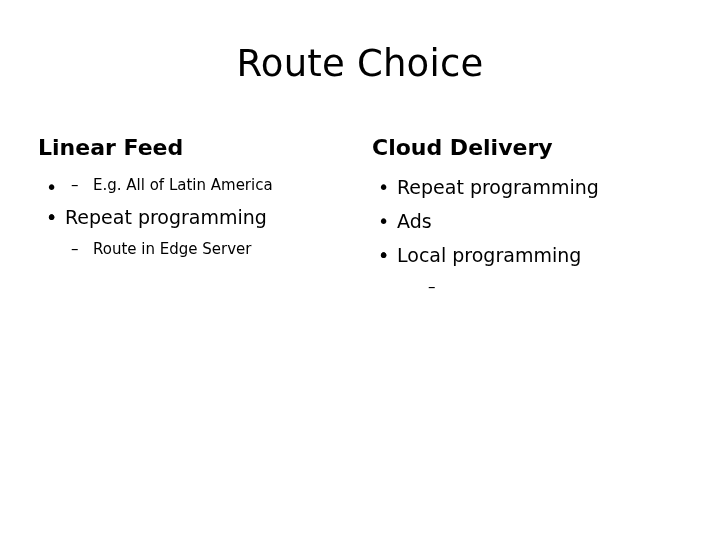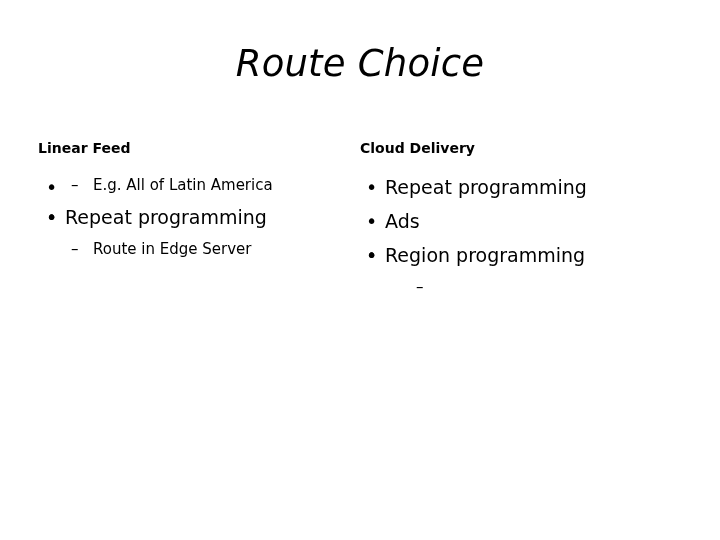--- a/index.html
+++ b/index.html
@@ -28,33 +28,32 @@
     left: 0;
     top: 44px;
     width: 720px;
     text-align: center;
     font-size: 37px;
     font-weight: 400;
     line-height: 1.1;
     letter-spacing: 0.2px;
     color: #000000;
     white-space: nowrap;
-    font-style: italic;
   }
 
   
   .column {
     position: absolute;
     top: 138px;
   }
   .column.left  { left: 38px;  width: 320px; }
-  .column.right { left: 360px; width: 320px; }
+  .column.right { left: 372px; width: 320px; }
 
   .column-heading {
-    font-size: 14px;
+    font-size: 22px;
     font-weight: bold;
     line-height: 20px;
     margin: 0 0 12px 0;
     white-space: nowrap;
   }
 
   
   .bullets {
     list-style: none;
     margin: 0;
@@ -145,21 +144,21 @@
         <span class="bullet-mark">•</span>
         <span>Ads</span>
       </li>
 
       <li class="bullet-item">
         <span class="bullet-mark">•</span>
       </li>
 
       <li class="bullet-item">
         <span class="bullet-mark">•</span>
-        <span>Region programming</span>
+        <span>Local programming</span>
       </li>
       <li class="sub-item">
         <span class="dash-mark">–</span>
       </li>
 
     </ul>
   </div>
 
 </div>
 

